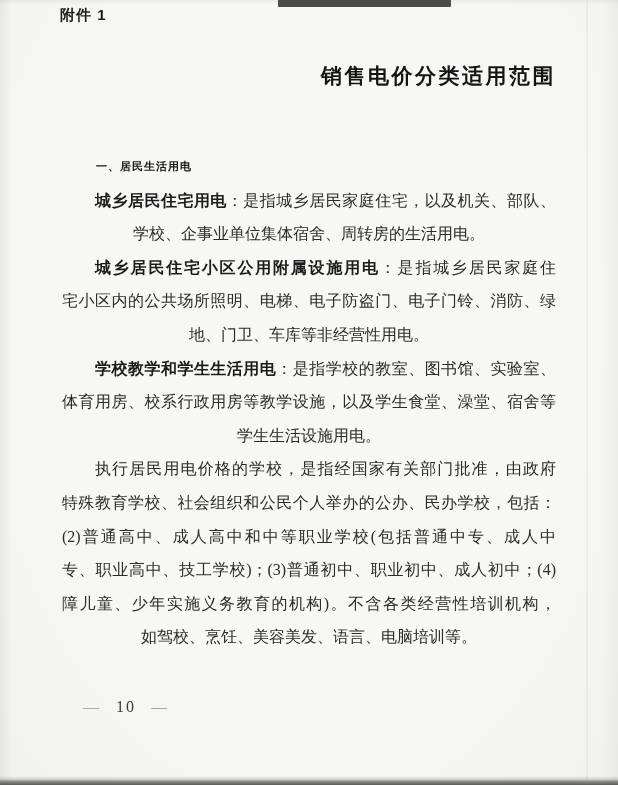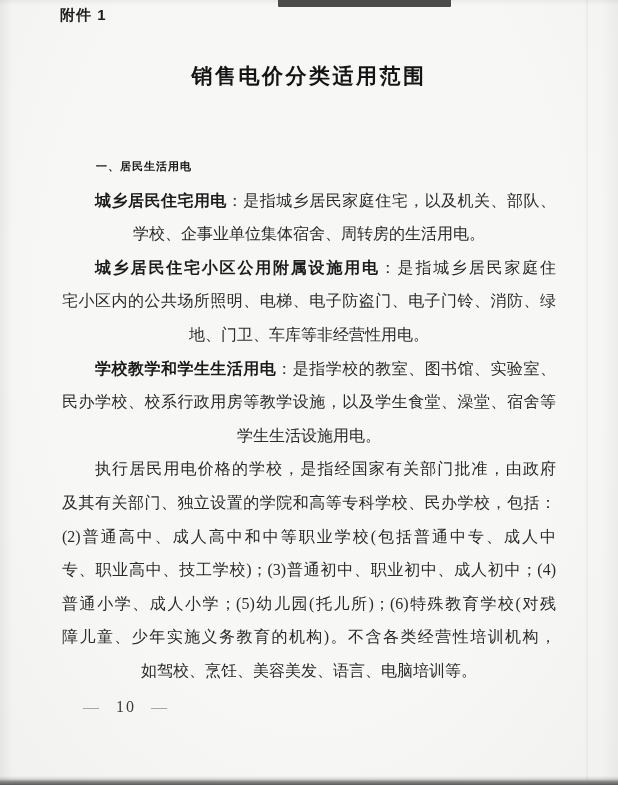--- a/index.html
+++ b/index.html
@@ -29,21 +29,21 @@
     position:absolute;left:0;bottom:0;width:618px;height:9px;
     background:linear-gradient(180deg, rgba(0,0,0,0) 0%, rgba(0,0,0,0.12) 35%, #8d8d8b 60%, #5a5a58 100%);
   }
   .attachment{
     position:absolute;left:60px;top:6px;
     font-family:"Liberation Sans","DejaVu Sans",sans-serif;
     font-weight:bold;font-size:15px;color:#1d1d1d;letter-spacing:1px;
   }
   .title{
     position:absolute;left:62px;top:62px;width:494px;margin:0;
-    text-align:center;
+    text-align:right;
     font-family:"Liberation Serif","DejaVu Serif",serif;
     font-weight:bold;font-size:21px;color:#141414;letter-spacing:2.5px;
   }
   .content{
     position:absolute;left:62px;top:150px;width:494px;
     font-size:16px;color:#2b2b2b;
   }
   .line{
     height:33.6px;line-height:33.6px;white-space:nowrap;text-align:center;
   }
@@ -79,27 +79,26 @@
 
   <div class="content">
     <div class="heading">一、居民生活用电</div>
     <div id="lines">
         <div class="line indent just"><span class="lead">城乡居民住宅用电</span>：是指城乡居民家庭住宅，以及机关、部队、</div>
         <div class="line wrap">学校、企事业单位集体宿舍、周转房的生活用电。</div>
         <div class="line indent just"><span class="lead">城乡居民住宅小区公用附属设施用电</span>：是指城乡居民家庭住</div>
         <div class="line just">宅小区内的公共场所照明、电梯、电子防盗门、电子门铃、消防、绿</div>
         <div class="line wrap">地、门卫、车库等非经营性用电。</div>
         <div class="line indent just"><span class="lead">学校教学和学生生活用电</span>：是指学校的教室、图书馆、实验室、</div>
-        <div class="line just">民办学校、校系行政用房等教学设施，以及学生食堂、澡堂、宿舍等</div>
+        <div class="line just">体育用房、校系行政用房等教学设施，以及学生食堂、澡堂、宿舍等</div>
         <div class="line wrap">学生生活设施用电。</div>
         <div class="line indent just">执行居民用电价格的学校，是指经国家有关部门批准，由政府</div>
-        <div class="line just">及其有关部门、独立设置的学院和高等专科学校、民办学校，包括：</div>
+        <div class="line just">特殊教育学校、社会组织和公民个人举办的公办、民办学校，包括：</div>
         <div class="line just">(2)普通高中、成人高中和中等职业学校(包括普通中专、成人中</div>
         <div class="line just">专、职业高中、技工学校)；(3)普通初中、职业初中、成人初中；(4)</div>
-        <div class="line just">普通小学、成人小学；(5)幼儿园(托儿所)；(6)特殊教育学校(对残</div>
         <div class="line just">障儿童、少年实施义务教育的机构)。不含各类经营性培训机构，</div>
         <div class="line wrap">如驾校、烹饪、美容美发、语言、电脑培训等。</div>
       </div>
   </div>
 
   <div class="pagenum">
     <span class="dash">—</span>
     <span class="num">10</span>
     <span class="dash">—</span>
   </div>

